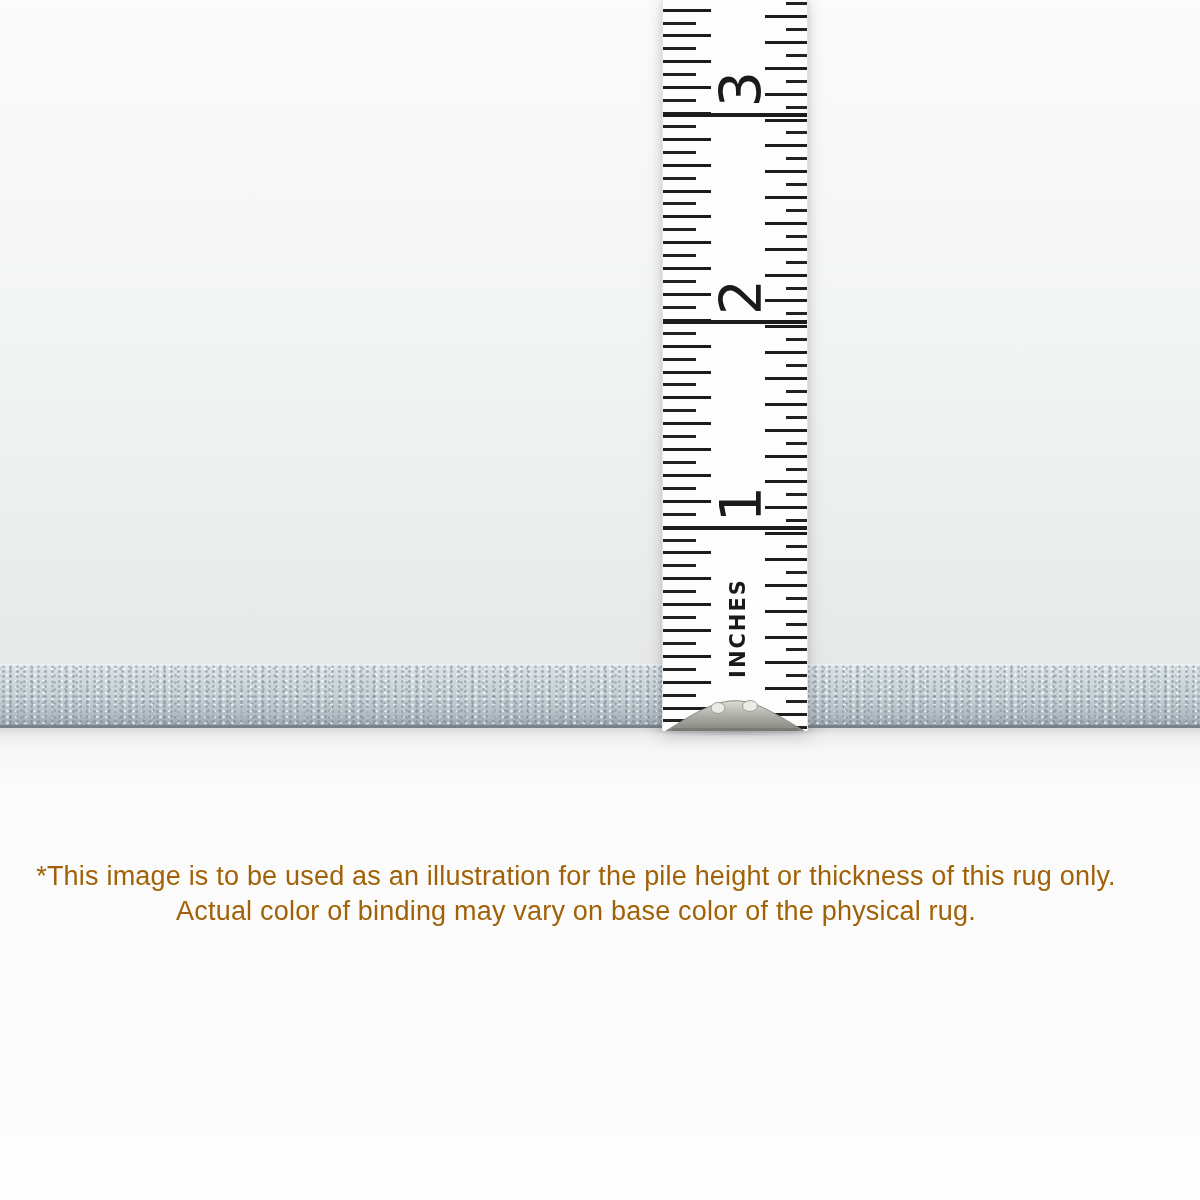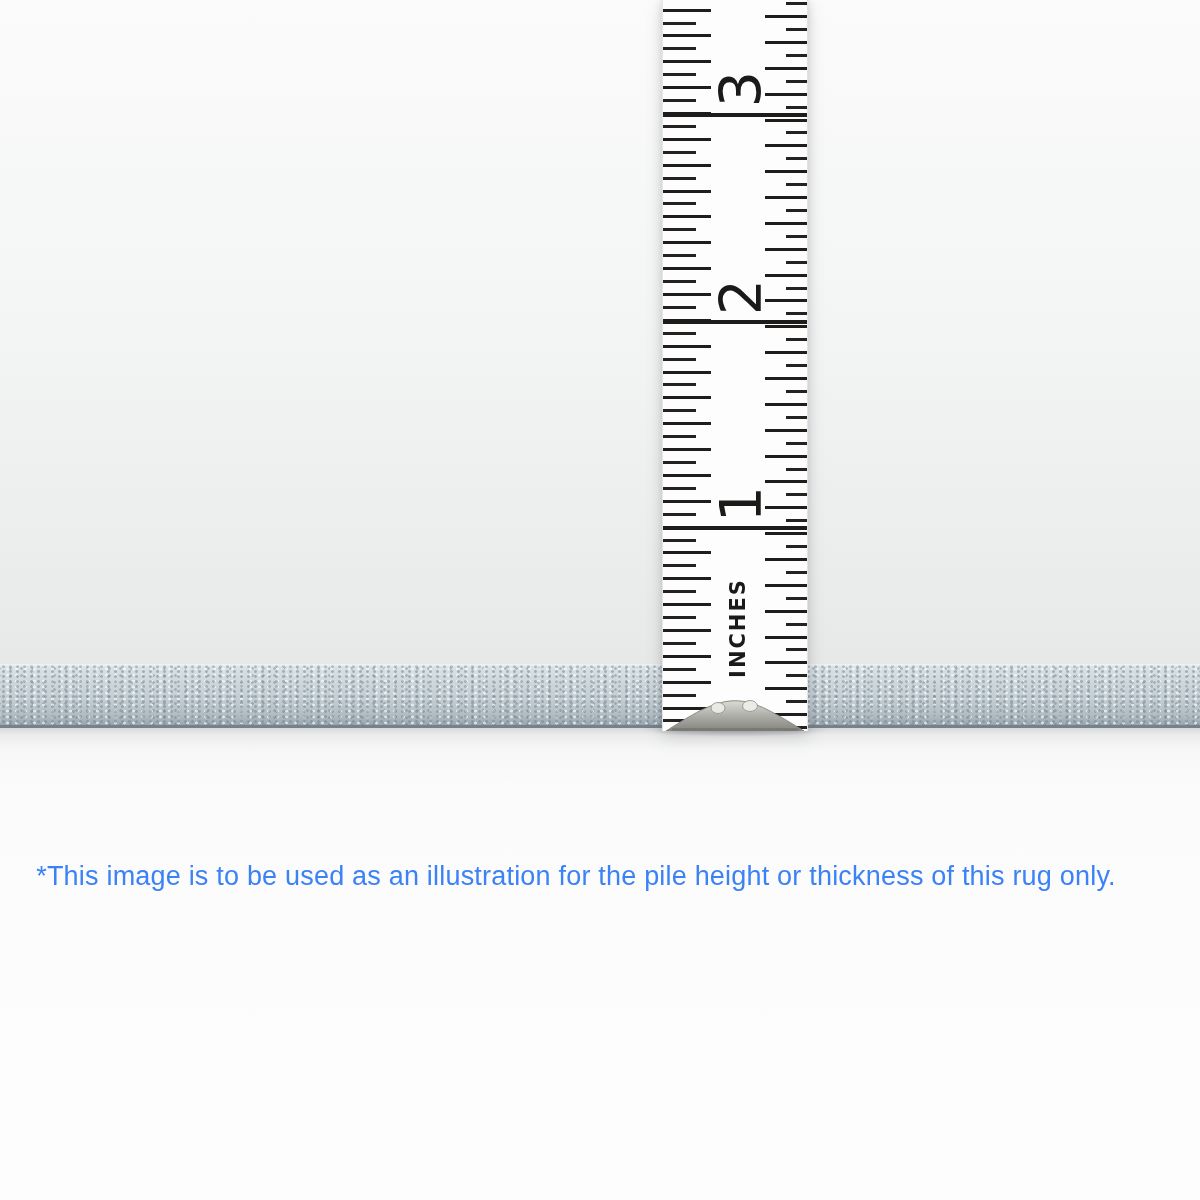--- a/index.html
+++ b/index.html
@@ -68,21 +68,21 @@
     font-size:21px;font-weight:bold;letter-spacing:2px;color:#1b1a19;
     font-family:"DejaVu Sans", sans-serif;
   }
   .clip-shadow{
     position:absolute;left:640px;top:721px;width:192px;height:16px;
     background:radial-gradient(ellipse at center, rgba(60,65,70,.30) 0%, rgba(60,65,70,.12) 45%, transparent 70%);
   }
   .clip{position:absolute;left:666px;top:698px;width:138px;height:33px;}
   .disclaimer{
     position:absolute;left:0;top:859px;width:1152px;
-    text-align:center;color:#3b82f6;
+    text-align:center;color:#a16207;
     font-size:27px;line-height:35px;font-weight:500;
     letter-spacing:0.2px;
   }
 </style>
 </head>
 <body>
 
 <div class="scene">
 
   <div class="wall"></div>
@@ -119,15 +119,16 @@
       </linearGradient>
     </defs>
     <path d="M0,33 C18,22 42,5 64,3 C86,1 104,12 138,33 Z" fill="url(#clipGrad)" stroke="#8b8b85" stroke-width="1"></path>
     <rect x="6" y="30" width="126" height="3" fill="#6f6f69" opacity="0.55"></rect>
     <ellipse cx="52" cy="10" rx="7" ry="5.5" fill="#ecebe5" stroke="#9a9a94" stroke-width="1" opacity="0.95"></ellipse>
     <ellipse cx="84" cy="8" rx="7.5" ry="5.5" fill="#eeede7" stroke="#9a9a94" stroke-width="1" opacity="0.95"></ellipse>
   </svg>
 
   <div class="disclaimer">
     <div>*This image is to be used as an illustration for the pile height or thickness of this rug only.</div>
+    <div>Actual color of binding may vary on base color of the physical rug.</div>
   </div>
 
 </div>
 
 </body></html>

